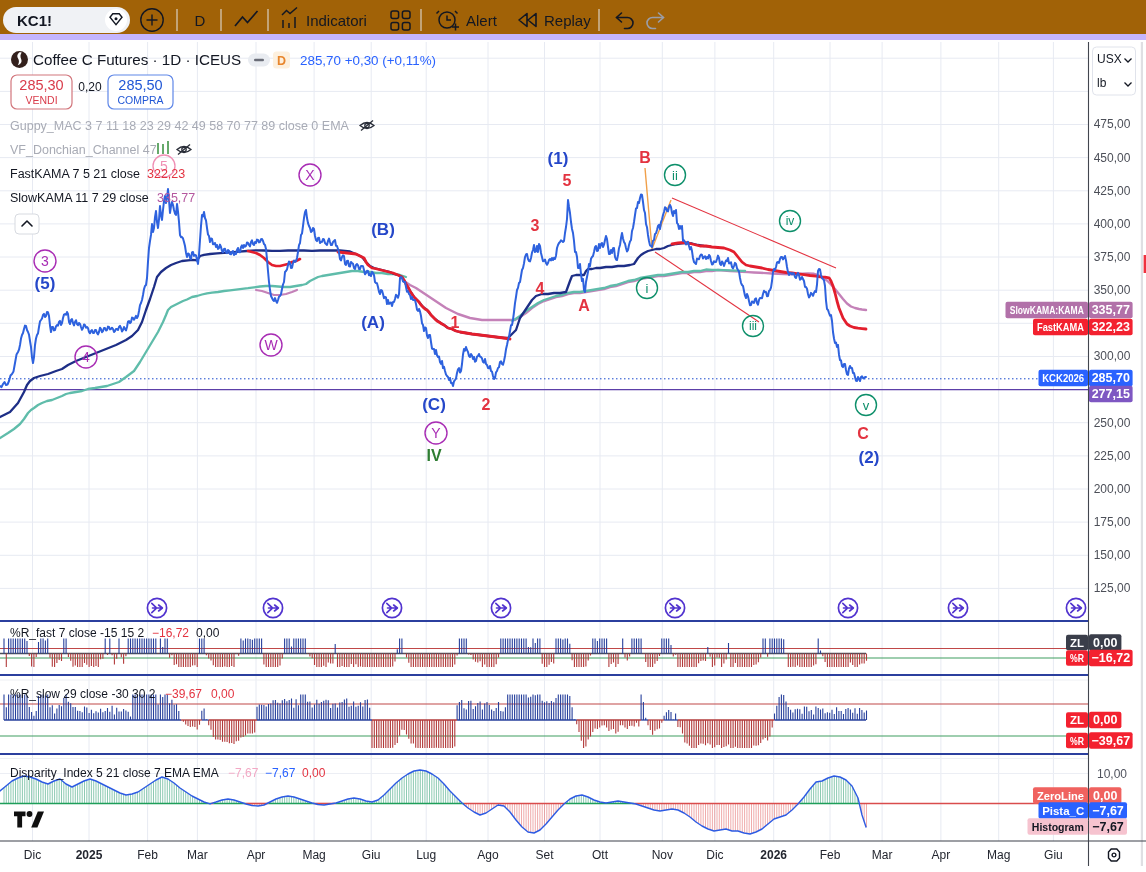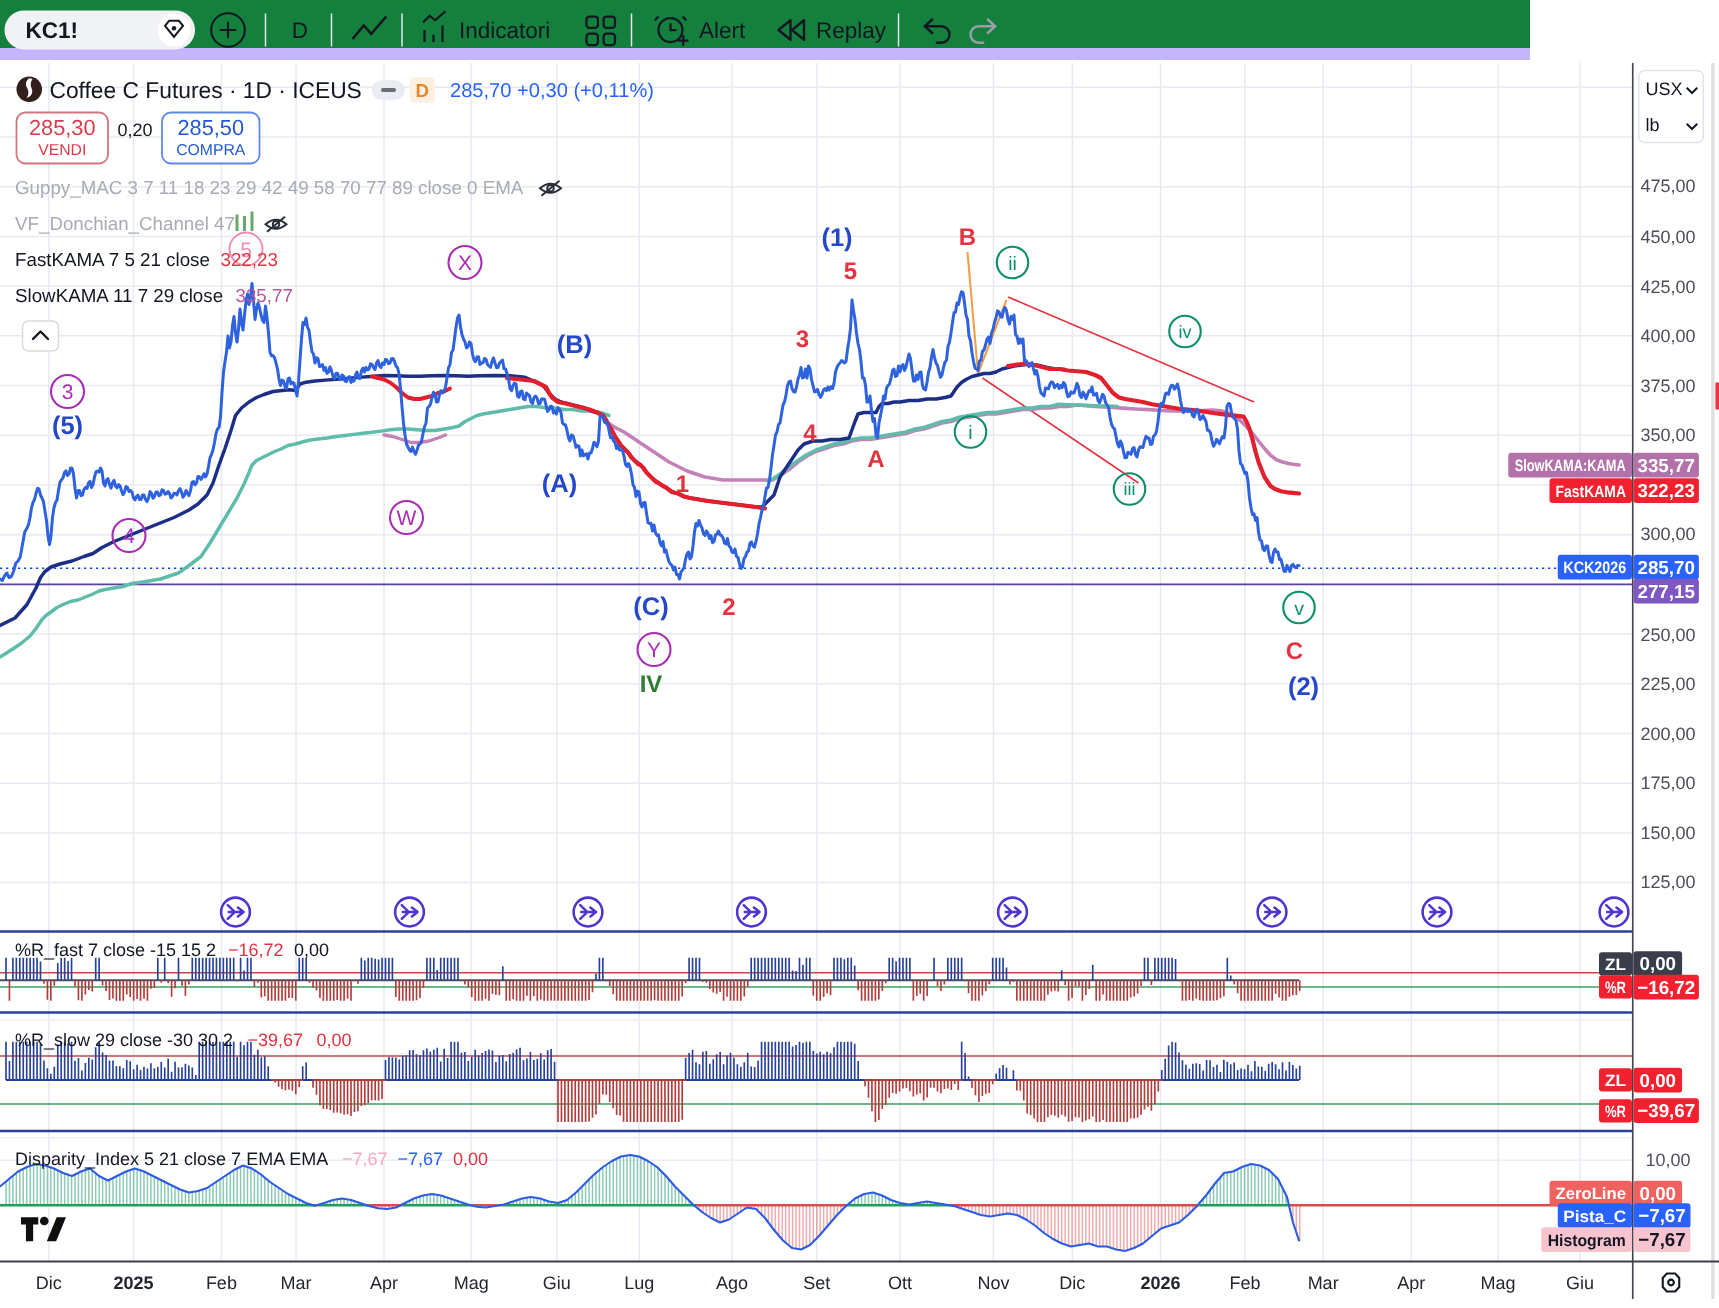--- a/index.html
+++ b/index.html
@@ -305,21 +305,21 @@
 <rect x="11" y="75" width="61" height="34" rx="6" fill="#fff" stroke="#d2767c" stroke-width="1.2"></rect>
     <text x="41.5" y="90" fill="#d93b4a" font-size="14.5" font-weight="normal" text-anchor="middle">285,30</text>
     <text x="41.5" y="103.5" fill="#d93b4a" font-size="10.5" font-weight="normal" text-anchor="middle">VENDI</text>
     <text x="90" y="90.5" fill="#131722" font-size="12" font-weight="normal" text-anchor="middle">0,20</text>
     <rect x="108" y="75" width="65" height="34" rx="6" fill="#fff" stroke="#5f87e8" stroke-width="1.2"></rect>
     <text x="140.5" y="90" fill="#2157d6" font-size="14.5" font-weight="normal" text-anchor="middle">285,50</text>
     <text x="140.5" y="103.5" fill="#2157d6" font-size="10.5" font-weight="normal" text-anchor="middle">COMPRA</text>
 <rect x="15" y="214" width="24" height="20" rx="4" fill="#fff" stroke="#d7dae0"></rect>
     <path d="M22 226 l5 -5 l5 5" fill="none" stroke="#131722" stroke-width="1.6" stroke-linecap="round" stroke-linejoin="round"></path>
 </svg>
-<div style="position:absolute;top:0;left:0;width:1020px;height:40px;background:#15803d;border-bottom:8px solid #c4b5fd">
+<div style="position:absolute;top:0;left:0;width:1146px;height:40px;background:#a16207;border-bottom:6px solid #c4b5fd">
 <svg width="1146" height="40" font-family="Liberation Sans, sans-serif">
 <rect x="3" y="7" width="127" height="26" rx="13" fill="#f0f2f5"></rect>
 <text x="17" y="25.5" font-size="15" font-weight="bold" fill="#131722">KC1!</text>
 <circle cx="116" cy="20" r="11" fill="#fff"></circle>
 <g stroke="#131722" stroke-width="1.4" fill="none">
 <path d="M110 17.2 l2.8 -3.4 h6.4 l2.8 3.4 l-6 7.4 Z"></path>
         <circle cx="116" cy="18.8" r="1.5" fill="#131722" stroke="none"></circle>
 </g>
 <circle cx="152" cy="20" r="11.2" fill="none" stroke="#131722" stroke-width="1.4"></circle>
 <path d="M152 14.5 V25.5 M146.5 20 H157.5" stroke="#131722" stroke-width="1.4"></path>

